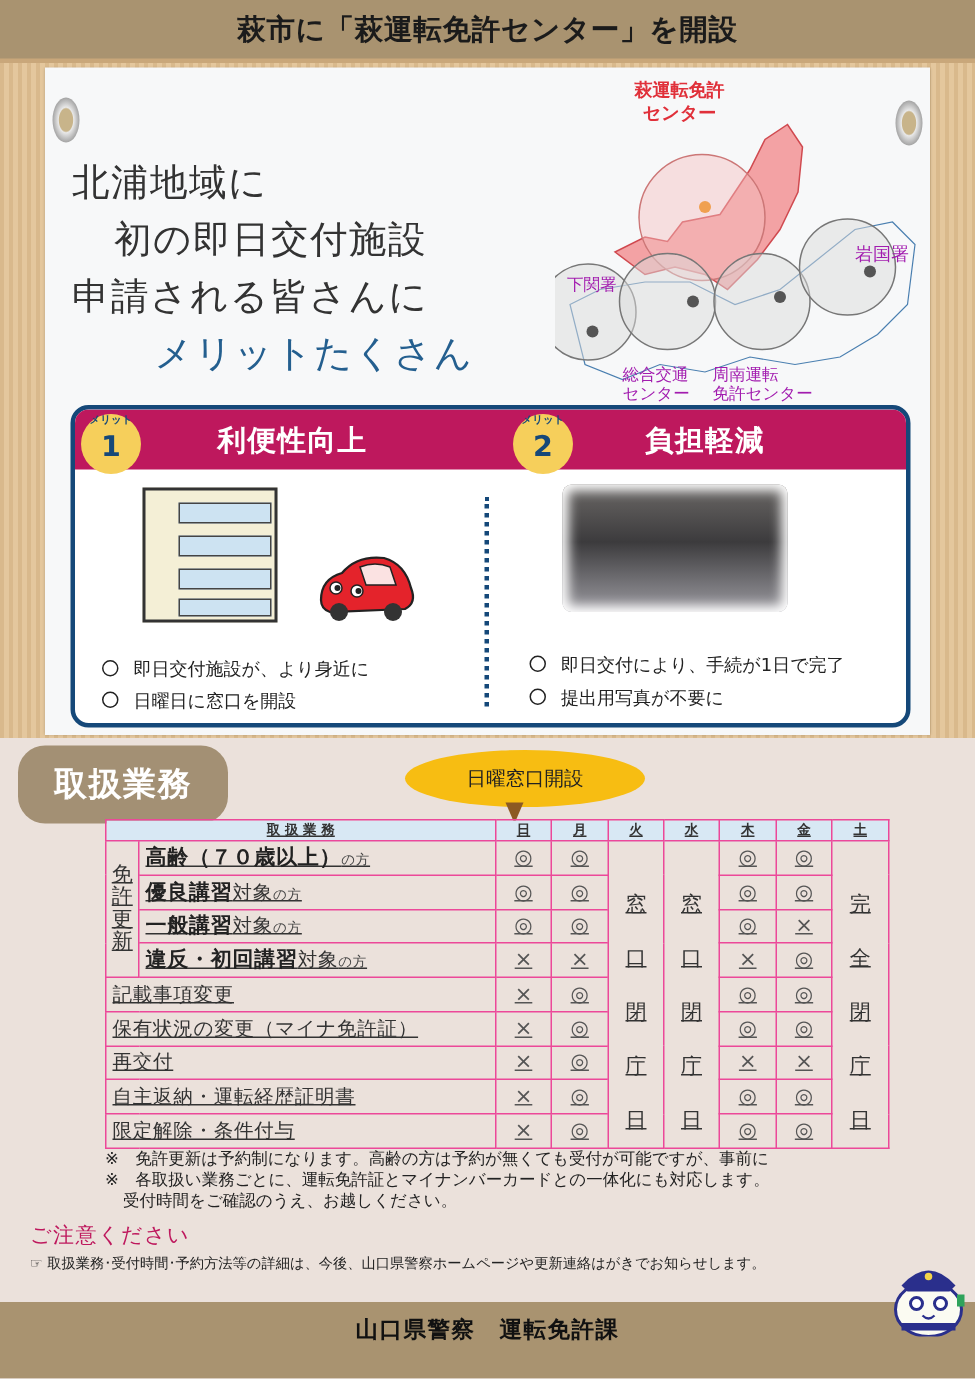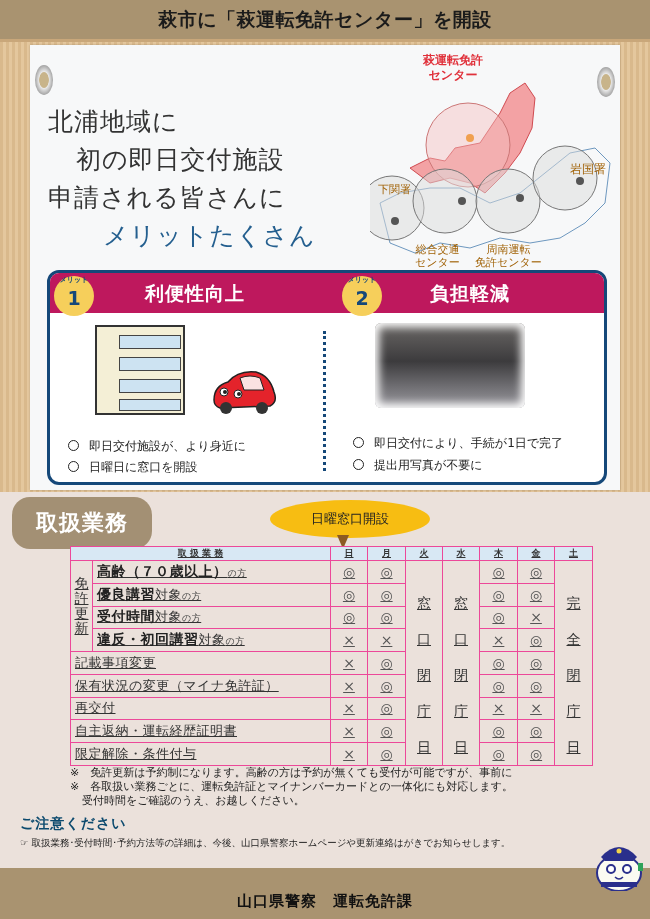--- a/index.html
+++ b/index.html
@@ -9,21 +9,21 @@
   .cork { position: absolute; left: 0; top: 42px; width: 650px; height: 450px;
     background: repeating-linear-gradient(90deg, #d9b98c 0px, #d9b98c 3px, #e4c79d 3px, #e4c79d 6px); }
   .paper { position: absolute; left: 30px; top: 45px; width: 590px; height: 445px; background: #f7f8f9; box-shadow: 0 0 2px rgba(0,0,0,0.2); }
   .grommet { position: absolute; width: 18px; height: 30px; border-radius: 50%; background: radial-gradient(ellipse at center, #c8b48a 0 35%, #e8e8e8 40%, #9a9a9a 75%, #777 100%); }
   .headline { position: absolute; left: 18px; top: 58px; font-size: 25px; line-height: 38px; color: #333; font-weight: normal; letter-spacing: 1px; }
   .headline div { white-space: nowrap; }
   .headline .l2 { padding-left: 28px; }
   .headline .l4 { padding-left: 55px; color: #245f8f; }
   .map { position: absolute; left: 340px; top: 8px; width: 250px; height: 220px; }
   .map-label-hagi { position: absolute; left: 373px; top: 8px; width: 100px; text-align: center; color: #e0303a; font-weight: bold; font-size: 12px; line-height: 15px; }
-  .map-label { position: absolute; font-size: 11px; color: #a16207; line-height: 13px; text-align: center; }
+  .map-label { position: absolute; font-size: 11px; color: #a21caf; line-height: 13px; text-align: left; }
   .merit { position: absolute; left: 17px; top: 225px; width: 560px; height: 215px; border: 3px solid #154879; border-radius: 12px; background: #fff; overflow: hidden; }
   .merit-head { height: 40px; background: #be185d; position: relative; }
   .merit-badge { position: absolute; top: 3px; width: 40px; height: 40px; border-radius: 50%; background: #f6cf5b; text-align: center; }
   .merit-badge .tiny { position: absolute; top: -1px; left: 0; width: 40px; font-size: 7px; color: #154879; font-weight: bold; }
   .merit-badge .num { position: absolute; top: 11px; left: 0; width: 40px; font-size: 19px; font-weight: bold; color: #154879; }
   .merit-title { position: absolute; top: 8px; font-size: 19px; font-weight: bold; color: #fff; letter-spacing: 1px; }
   .merit-divider { position: absolute; left: 273px; top: 58px; width: 0; height: 140px; border-left: 3px dotted #154879; }
   .bullet { position: absolute; font-size: 12px; color: #222; white-space: nowrap; }
   .bullet .o { display: inline-block; width: 11px; height: 11px; border: 1.5px solid #222; border-radius: 50%; margin-right: 10px; vertical-align: -1px; }
   .building { position: absolute; left: 45px; top: 52px; width: 90px; height: 90px; background: #f4efd6; border: 2px solid #333; }
@@ -38,24 +38,24 @@
   table.sched th { background: #d8e8f4; font-size: 9px; height: 14px; font-weight: bold; color: #333; }
   .task { text-align: left !important; padding-left: 4px !important; font-size: 13px; letter-spacing: 0.5px; white-space: nowrap; }
   .task b { font-weight: bold; font-size: 14px; color: #222; }
   .task small { font-size: 9px; color: #444; }
   .group-label { width: 22px; font-size: 14px; line-height: 15px; color: #333; }
   .vcol { font-size: 14px; line-height: 36px; color: #333; vertical-align: top; padding-top: 24px !important; }
   .mark { font-size: 14px; color: #555; }
   .notes { position: absolute; left: 70px; top: 766px; font-size: 11px; line-height: 14px; color: #222; }
   .notes div { white-space: nowrap; }
   .notes .indent { padding-left: 12px; }
-  .caution-title { position: absolute; left: 20px; top: 815px; font-size: 14px; font-weight: bold; color: #0c4a6e; letter-spacing: 1px; }
+  .caution-title { position: absolute; left: 20px; top: 815px; font-size: 14px; font-weight: normal; color: #be185d; letter-spacing: 1px; }
   .caution { position: absolute; left: 20px; top: 835px; font-size: 9.5px; line-height: 15px; color: #222; }
   .caution div { white-space: nowrap; }
-  .footer { position: absolute; left: 0; top: 868px; width: 650px; height: 51px; background: #a99370; display: flex; align-items: flex-start; justify-content: center; padding-top: 24px; }
+  .footer { position: absolute; left: 0; top: 868px; width: 650px; height: 51px; background: #a99370; display: flex; align-items: flex-start; justify-content: center; padding-top: 9px; }
   .footer span { font-size: 15px; font-weight: bold; color: #111; letter-spacing: 1px; }
   .mascot { position: absolute; left: 593px; top: 835px; width: 52px; height: 56px; }
 </style>
 </head>
 <body>
 
 <div class="banner">
   <span>萩市に「萩運転免許センター」を開設</span>
 </div>
 
@@ -195,21 +195,21 @@
         </td>
   </tr>
   <tr>
     <td class="task"><b>優良講習</b><span>対象</span><small>の方</small></td>
     <td class="mark">◎</td>
     <td class="mark">◎</td>
     <td class="mark">◎</td>
     <td class="mark">◎</td>
   </tr>
   <tr>
-    <td class="task"><b>受付時間</b><span>対象</span><small>の方</small></td>
+    <td class="task"><b>一般講習</b><span>対象</span><small>の方</small></td>
     <td class="mark">◎</td>
     <td class="mark">◎</td>
     <td class="mark">◎</td>
     <td class="mark">×</td>
   </tr>
   <tr>
     <td class="task"><b>違反・初回講習</b><span>対象</span><small>の方</small></td>
     <td class="mark">×</td>
     <td class="mark">×</td>
     <td class="mark">×</td>

